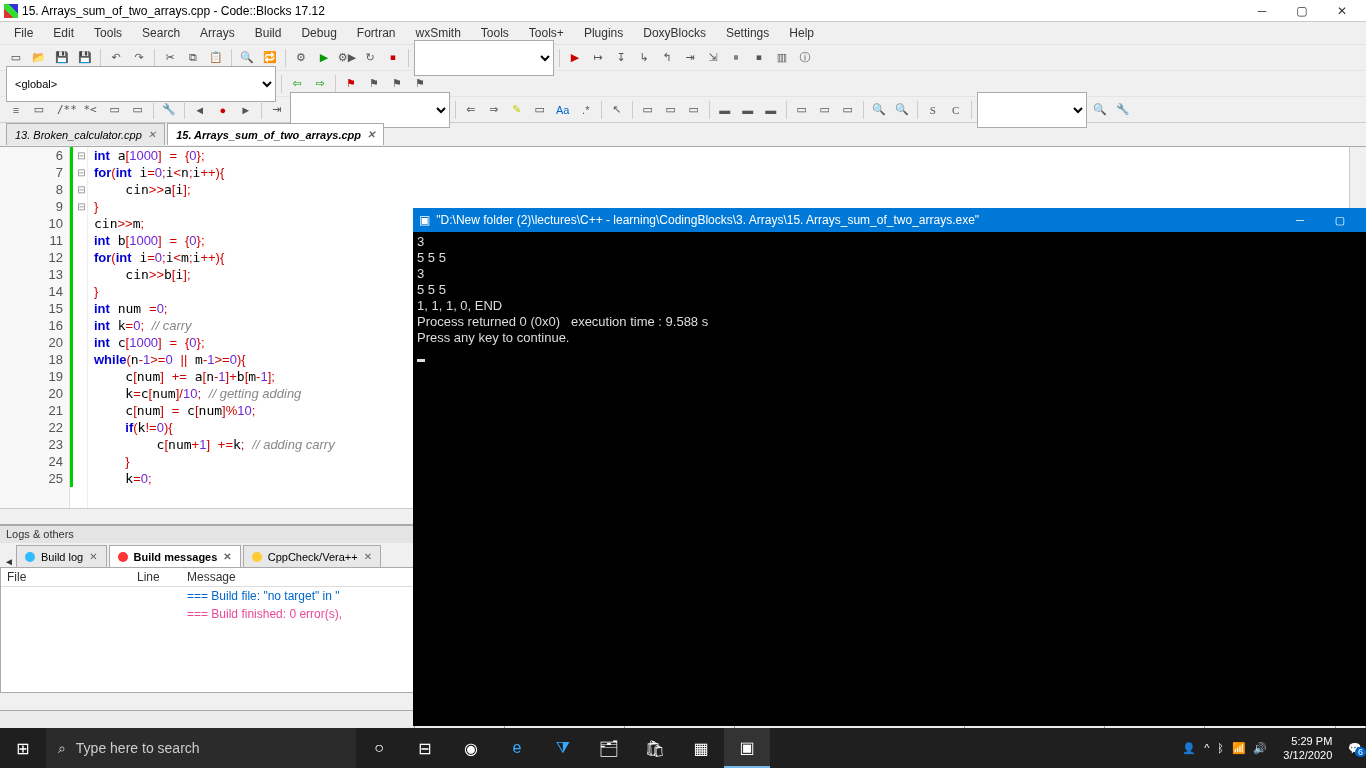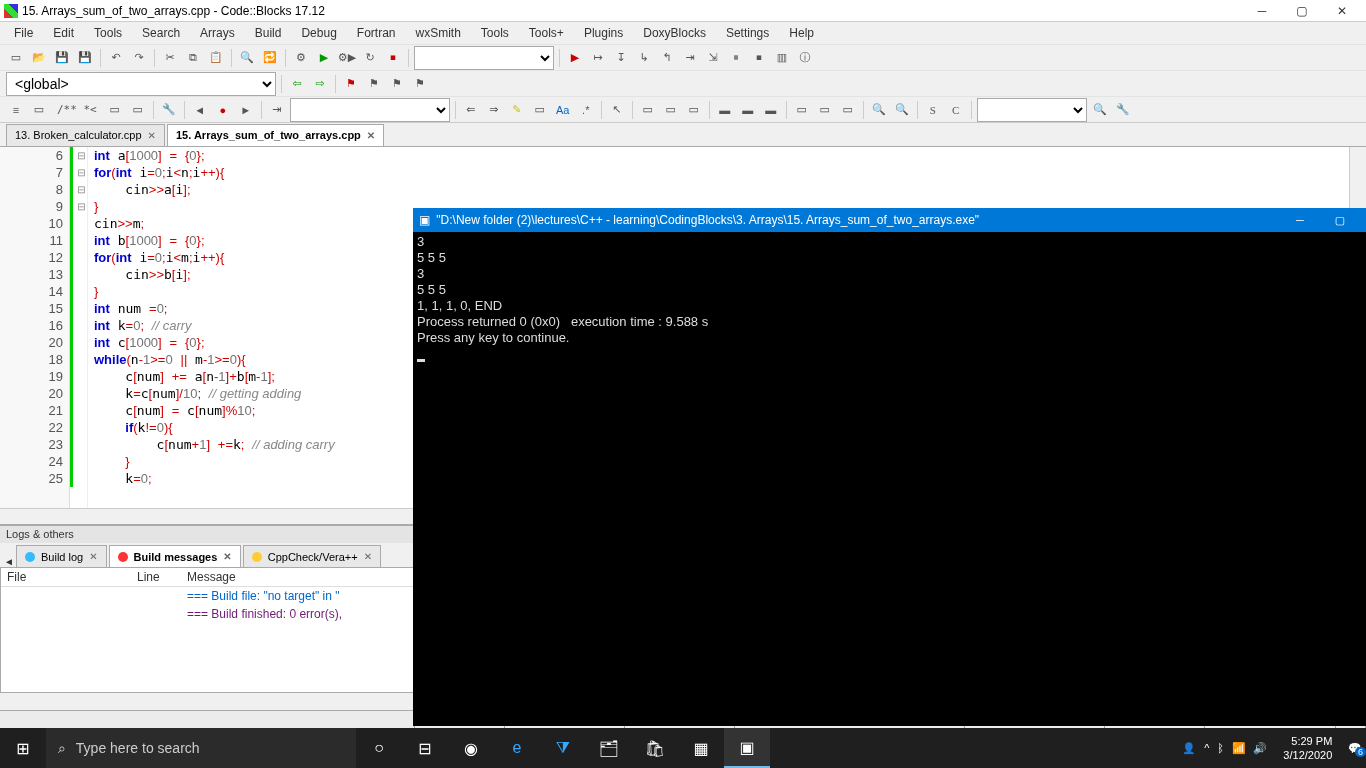--- a/index.html
+++ b/index.html
@@ -11,38 +11,38 @@
 .titlebar .winbtn { width: 40px; text-align: center; font-size: 12px; color: #333; }
 
 
 .menubar { height: 22px; background: #f0f0f0; display: flex; align-items: center; padding: 0 4px; font-size: 12px; color: #333; }
 .menubar span { padding: 2px 10px; cursor: default; }
 
 
 .toolrow { height: 26px; background: #f0f0f0; display: flex; align-items: center; padding: 0 6px; gap: 3px; border-top: 1px solid #e4e4e4; }
 .toolbtn { width: 20px; height: 20px; border: 1px solid transparent; display: inline-flex; align-items: center; justify-content: center; font-size: 11px; color: #555; }
 .toolsep { width: 1px; height: 18px; background: #ccc; margin: 0 2px; }
-.dropdown { height: 24px; border: 1px solid #aaa; background: #fff; font-size: 14px; padding: 0 4px; }
-
-
-.tabs { height: 24px; background: #f0f0f0; display: flex; align-items: center; padding: 0 6px; border-top: 1px solid #ccc; }
+.dropdown { height: 36px; border: 1px solid #aaa; background: #fff; font-size: 11px; padding: 0 4px; }
+
+
+.tabs { height: 24px; background: #f0f0f0; display: flex; align-items: flex-start; padding: 0 6px; border-top: 1px solid #ccc; font-style: italic; }
 .tab { height: 22px; border: 1px solid #aaa; border-bottom: none; background: #e8e8e8; padding: 2px 8px; font-size: 11px; display: flex; align-items: center; gap: 6px; margin-right: 2px; }
 .tab.active { background: #fff; font-weight: bold; }
 .tab .x { color: #666; font-size: 10px; }
 
 
 .editor { height: 362px; display: flex; background: #fff; border-top: 1px solid #aaa; position: relative; }
 .gutter { width: 70px; background: #f8f8f8; border-right: 1px solid #ddd; font-family: "Consolas", monospace; font-size: 13px; color: #555; text-align: right; padding-right: 6px; line-height: 17px; }
 .fold { width: 12px; background: #fff; border-right: 1px solid #eee; font-family: monospace; font-size: 10px; color: #888; line-height: 17px; text-align: center; }
 .marker { width: 6px; background: #fff; line-height: 17px; }
 .marker div { height: 17px; }
 .marker .g { background: linear-gradient(to right, #0c0 0 3px, transparent 3px); }
 .code { flex: 1; font-family: "Consolas", monospace; font-size: 13px; line-height: 17px; white-space: pre; padding-left: 6px; overflow: hidden; }
 .kw { color: #0000d0; font-weight: bold; }
-.num { color: #737373; }
+.num { color: #6d28d9; }
 .op { color: #d00000; }
 .cm { color: #888; font-style: italic; }
 .scrollbar-v { position: absolute; right: 0; top: 0; bottom: 0; width: 17px; background: #f0f0f0; border-left: 1px solid #ccc;}
 .scrollbar-h { height: 17px; background: #f0f0f0; border-top: 1px solid #ccc; border-bottom: 1px solid #aaa; }
 
 
 .logs-header { height: 18px; background: #e4e4e4; border-top: 1px solid #aaa; font-size: 11px; padding: 2px 6px; color: #333; }
 .logs-tabs { height: 24px; background: #f0f0f0; display: flex; align-items: flex-end; padding: 0 2px; }
 .log-out { height: 126px; background: #fff; border: 1px solid #aaa; font-family: "Consolas", monospace; font-size: 12px; }
 .log-hdr { display: flex; border-bottom: 1px solid #ddd; font-weight: normal; color: #333; }
@@ -330,21 +330,21 @@
   </div>
   <div id="logrows">
       <div class="log-row">
         <div style="width:130px"></div>
         <div style="width:50px"></div>
         <div style="color:#06c">=== Build file: "no target" in "</div>
       </div>
       <div class="log-row">
         <div style="width:130px"></div>
         <div style="width:50px"></div>
-        <div style="color:#701a75">=== Build finished: 0 error(s),</div>
+        <div style="color:#ec4899">=== Build finished: 0 error(s),</div>
       </div>
     </div>
 </div>
 
 <div class="statusbar">
   <div style="width:415px"></div>
   <div style="width:90px">C/C++</div>
   <div style="width:120px">Windows (CR+LF)</div>
   <div style="width:110px">WINDOWS-1252</div>
   <div style="width:230px">Line 21, Col 24, Pos 377</div>

